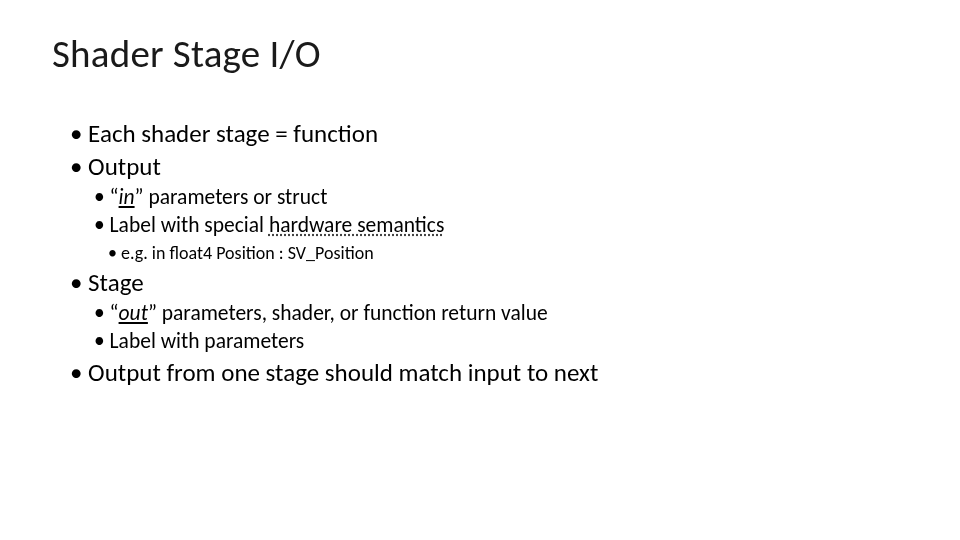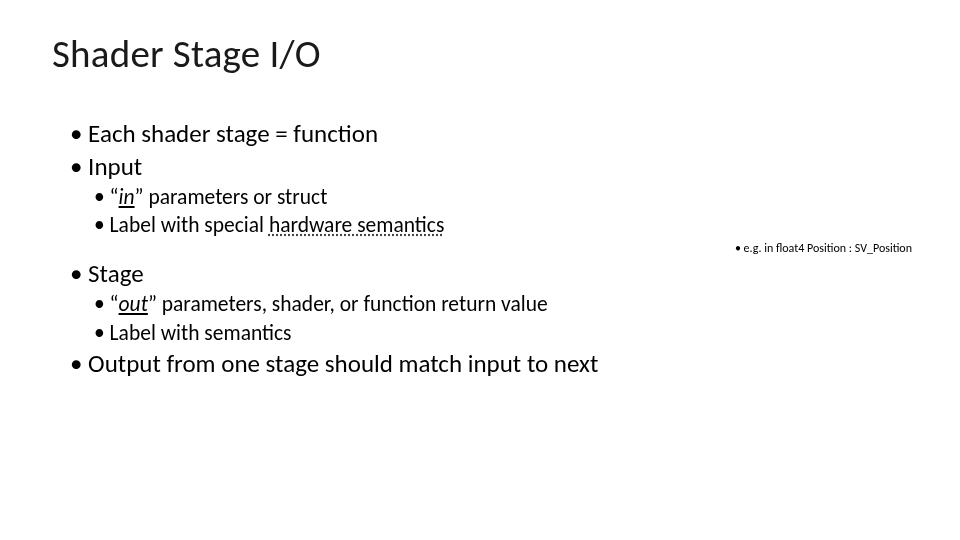--- a/index.html
+++ b/index.html
@@ -5,50 +5,50 @@
   * { margin: 0; padding: 0; box-sizing: border-box; }
   html, body { width: 960px; height: 540px; background: #ffffff; font-family: Calibri, "Segoe UI", Arial, sans-serif; color: #000; }
   .slide { width: 960px; height: 540px; padding: 30px 48px 20px 52px; position: relative; }
   .title { font-size: 39px; font-weight: 400; color: #1a1a1a; margin-bottom: 40px; letter-spacing: 0.2px; }
   ul { list-style: none; }
   li::before { content: "• "; }
   .lvl1 { font-size: 25px; margin-left: 18px; line-height: 1.32; }
   .lvl1 > li { margin-bottom: 0px; }
   .lvl2 { font-size: 21.5px; margin-left: 42px; line-height: 1.32; }
   .lvl2 > li { margin-bottom: 0px; }
-  .lvl3 { font-size: 12px; margin-left: 56px; line-height: 1.45; text-align: right; }
+  .lvl3 { font-size: 18px; margin-left: 56px; line-height: 1.45; }
   .lvl3 > li { margin-bottom: 0px; }
   .em { font-style: italic; text-decoration: underline; }
   .uline { text-decoration: underline dotted; text-decoration-color: #444; text-underline-offset: 2px; }
 </style>
 </head>
 <body>
 
 <div class="slide">
   <h1 class="title">Shader Stage I/O</h1>
 
   <ul class="lvl1">
     <li>Each shader stage = function</li>
-    <li>Input</li>
+    <li>Output</li>
   </ul>
 
   <ul class="lvl2">
     <li><span>“</span><span class="em">in</span><span>” parameters or struct</span></li>
     <li><span>Label with special </span><span class="uline">hardware semantics</span></li>
   </ul>
 
   <ul class="lvl3">
     <li>e.g. in float4 Position : SV_Position</li>
   </ul>
 
   <ul class="lvl1">
     <li>Stage</li>
   </ul>
 
   <ul class="lvl2">
     <li><span>“</span><span class="em">out</span><span>” parameters, shader, or function return value</span></li>
-    <li>Label with semantics</li>
+    <li>Label with parameters</li>
   </ul>
 
   <ul class="lvl1">
     <li>Output from one stage should match input to next</li>
   </ul>
 </div>
 
 </body></html>

